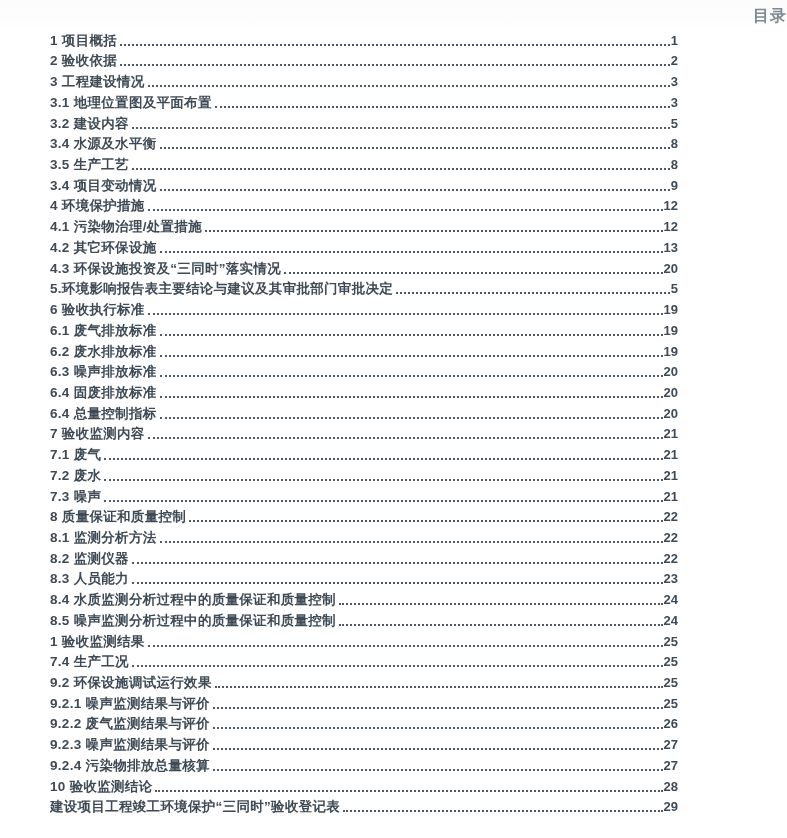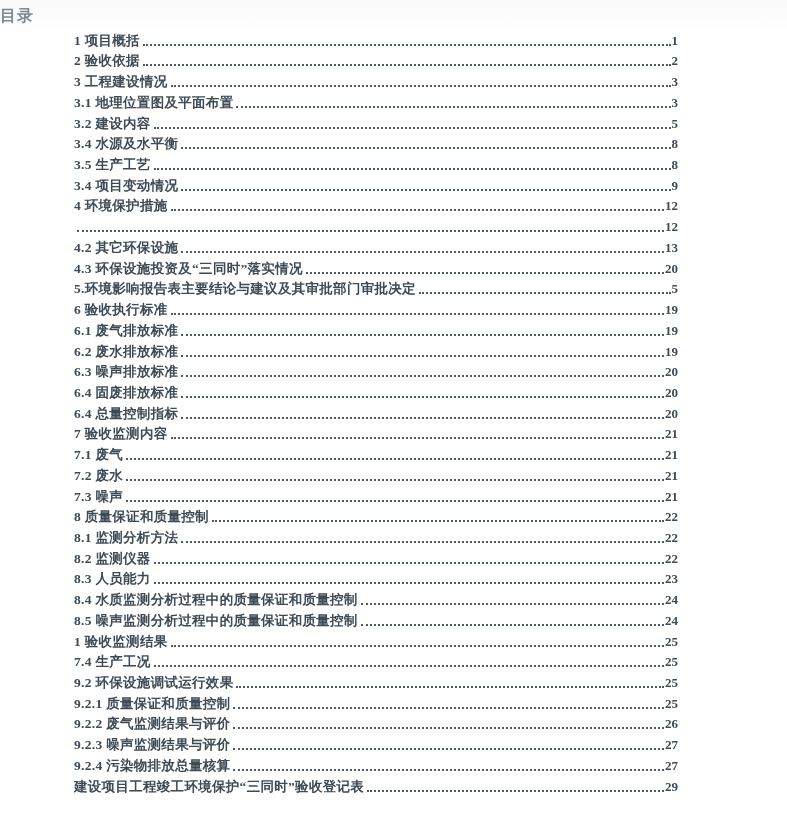--- a/index.html
+++ b/index.html
@@ -9,32 +9,31 @@
     font-family: "Liberation Sans", sans-serif;
     overflow: hidden;
   }
   .page {
     position: relative;
     width: 787px; height: 838px;
     background: linear-gradient(180deg, #fbfbfb 0%, #ffffff 4%, #ffffff 100%);
     padding-top: 5px;
   }
   .toc-title {
-    text-align: left;
+    text-align: right;
     font-size: 16px;
     font-weight: 700;
     color: #7d8a92;
     letter-spacing: 1px;
     height: 24px;
     line-height: 22px;
   }
   .toc-list {
-    padding-left: 74px;
+    padding-left: 50px;
     padding-right: 109px;
-    font-family: Liberation Serif, serif;
   }
   .toc-row {
     display: flex;
     align-items: flex-end;
     height: 20.72px;
     overflow: hidden;
   }
   .toc-label {
     white-space: nowrap;
     font-size: 13.5px;
@@ -112,20 +111,21 @@
     <span class="toc-page">9</span>
   </div>
 
   <div class="toc-row">
     <span class="toc-label">4 环境保护措施</span>
     <span class="toc-leader"></span>
     <span class="toc-page">12</span>
   </div>
 
   <div class="toc-row">
+    <span class="toc-label">4.1 污染物治理/处置措施</span>
     <span class="toc-leader"></span>
     <span class="toc-page">12</span>
   </div>
 
   <div class="toc-row">
     <span class="toc-label">4.2 其它环保设施</span>
     <span class="toc-leader"></span>
     <span class="toc-page">13</span>
   </div>
 
@@ -249,21 +249,21 @@
     <span class="toc-page">25</span>
   </div>
 
   <div class="toc-row">
     <span class="toc-label">9.2 环保设施调试运行效果</span>
     <span class="toc-leader"></span>
     <span class="toc-page">25</span>
   </div>
 
   <div class="toc-row">
-    <span class="toc-label">9.2.1 质量保证和质量控制</span>
+    <span class="toc-label">9.2.1 噪声监测结果与评价</span>
     <span class="toc-leader"></span>
     <span class="toc-page">25</span>
   </div>
 
   <div class="toc-row">
     <span class="toc-label">9.2.2 废气监测结果与评价</span>
     <span class="toc-leader"></span>
     <span class="toc-page">26</span>
   </div>
 
@@ -272,20 +272,25 @@
     <span class="toc-leader"></span>
     <span class="toc-page">27</span>
   </div>
 
   <div class="toc-row">
     <span class="toc-label">9.2.4 污染物排放总量核算</span>
     <span class="toc-leader"></span>
     <span class="toc-page">27</span>
   </div>
 
+  <div class="toc-row">
+    <span class="toc-label">10 验收监测结论</span>
+    <span class="toc-leader"></span>
+    <span class="toc-page">28</span>
+  </div>
 
   <div class="toc-row">
     <span class="toc-label">建设项目工程竣工环境保护“三同时”验收登记表</span>
     <span class="toc-leader"></span>
     <span class="toc-page">29</span>
   </div>
 </div>
 </div>
 
 </body></html>

